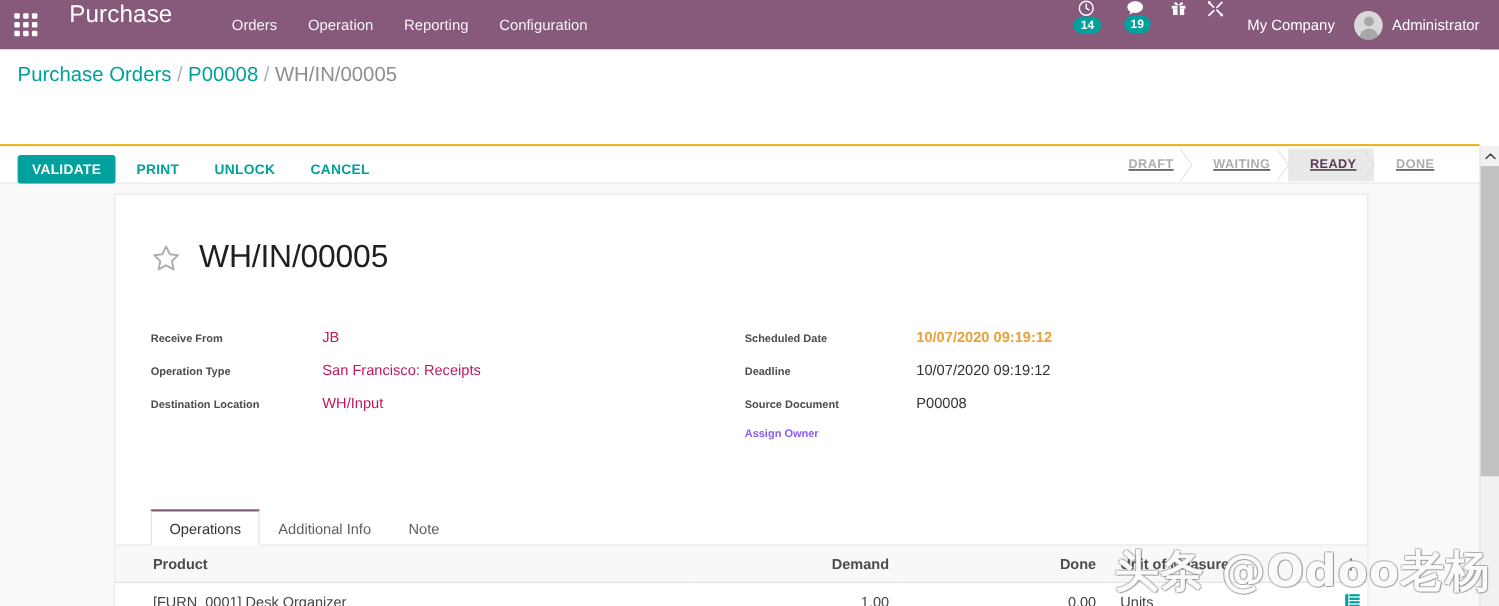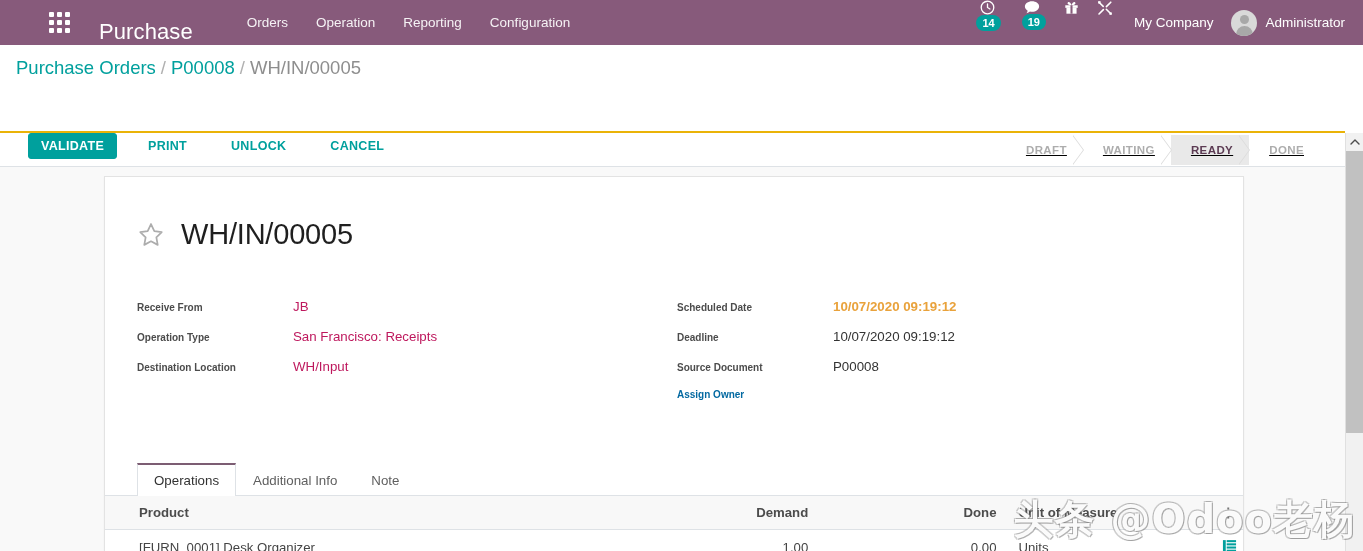--- a/index.html
+++ b/index.html
@@ -11,23 +11,22 @@
     font-family: "Liberation Sans", sans-serif;
     -webkit-font-smoothing: antialiased;
   }
   #app { position: relative; width: 1363px; height: 551px; overflow: hidden; }
 
   
   .navbar {
     position: absolute; top: 0; left: 0;
     width: 1363px; height: 45px;
     background: #875A7B;
-    display: flex; align-items: flex-end;
+    display: flex; align-items: flex-start;
     color: #ffffff;
-    padding-left: 36px;
   }
   .apps-menu {
     width: 46px; height: 45px;
     display: flex; align-items: center; justify-content: center;
     cursor: pointer;
   }
   .grid-icon {
     display: grid;
     grid-template-columns: repeat(3, 5px);
     grid-template-rows: repeat(3, 5px);
@@ -136,22 +135,22 @@
   }
 
   
   .statusbar-row {
     position: absolute; top: 133px; left: 0;
     width: 1345px; height: 34px;
     background: #ffffff;
     border-bottom: 1px solid #dee2e6;
   }
   .sb-actions {
-    position: absolute; left: 28px; top: 0;
-    display: flex; align-items: flex-start; height: 34px; gap: 12px;
+    position: absolute; left: 16px; top: 0;
+    display: flex; align-items: flex-end; height: 34px; gap: 0;
   }
   .sbtn {
     font-size: 12.5px; font-weight: bold; letter-spacing: 0.3px;
     padding: 5px 12px; border-radius: 3px;
     color: #00A09D; background: transparent;
     border: 1px solid transparent; cursor: pointer;
     margin-right: 6px; white-space: nowrap;
   }
   .sbtn.primary { background: #00A09D; color: #ffffff; border-color: #00A09D; }
 
@@ -236,21 +235,21 @@
     display: flex; gap: 0; margin-bottom: 44px;
   }
   .fcol { width: 540px; }
   .fcol.right { padding-left: 3px; }
   .frow { display: flex; align-items: baseline; margin-bottom: 11px; height: 19px; }
   .flabel {
     width: 156px; flex: none;
     font-size: 10px; font-weight: bold; color: #4c4c4c;
     white-space: nowrap;
   }
-  .flabel.muted { color: #0369a1; }
+  .flabel.muted { color: #8b5cf6; }
   .fval { font-size: 13.3px; color: #333333; white-space: nowrap; }
   .fval.link { color: #be185d; cursor: pointer; }
   .fval.warn { color: #e9a23b; font-weight: bold; }
 
   
   .notebook-tabs {
     display: flex; align-items: flex-end;
     border-bottom: 1px solid #dee2e6;
     margin: 0 -32px; padding-left: 32px;
   }

